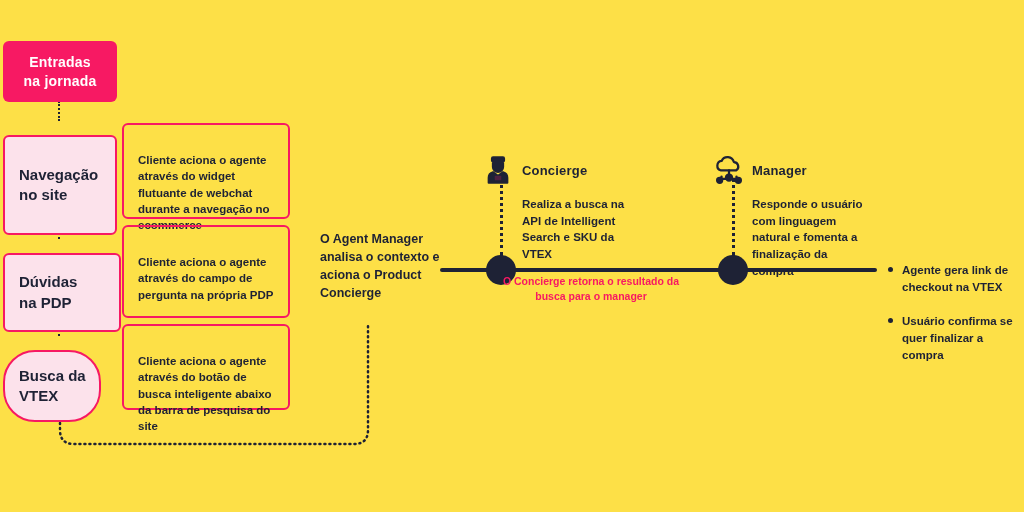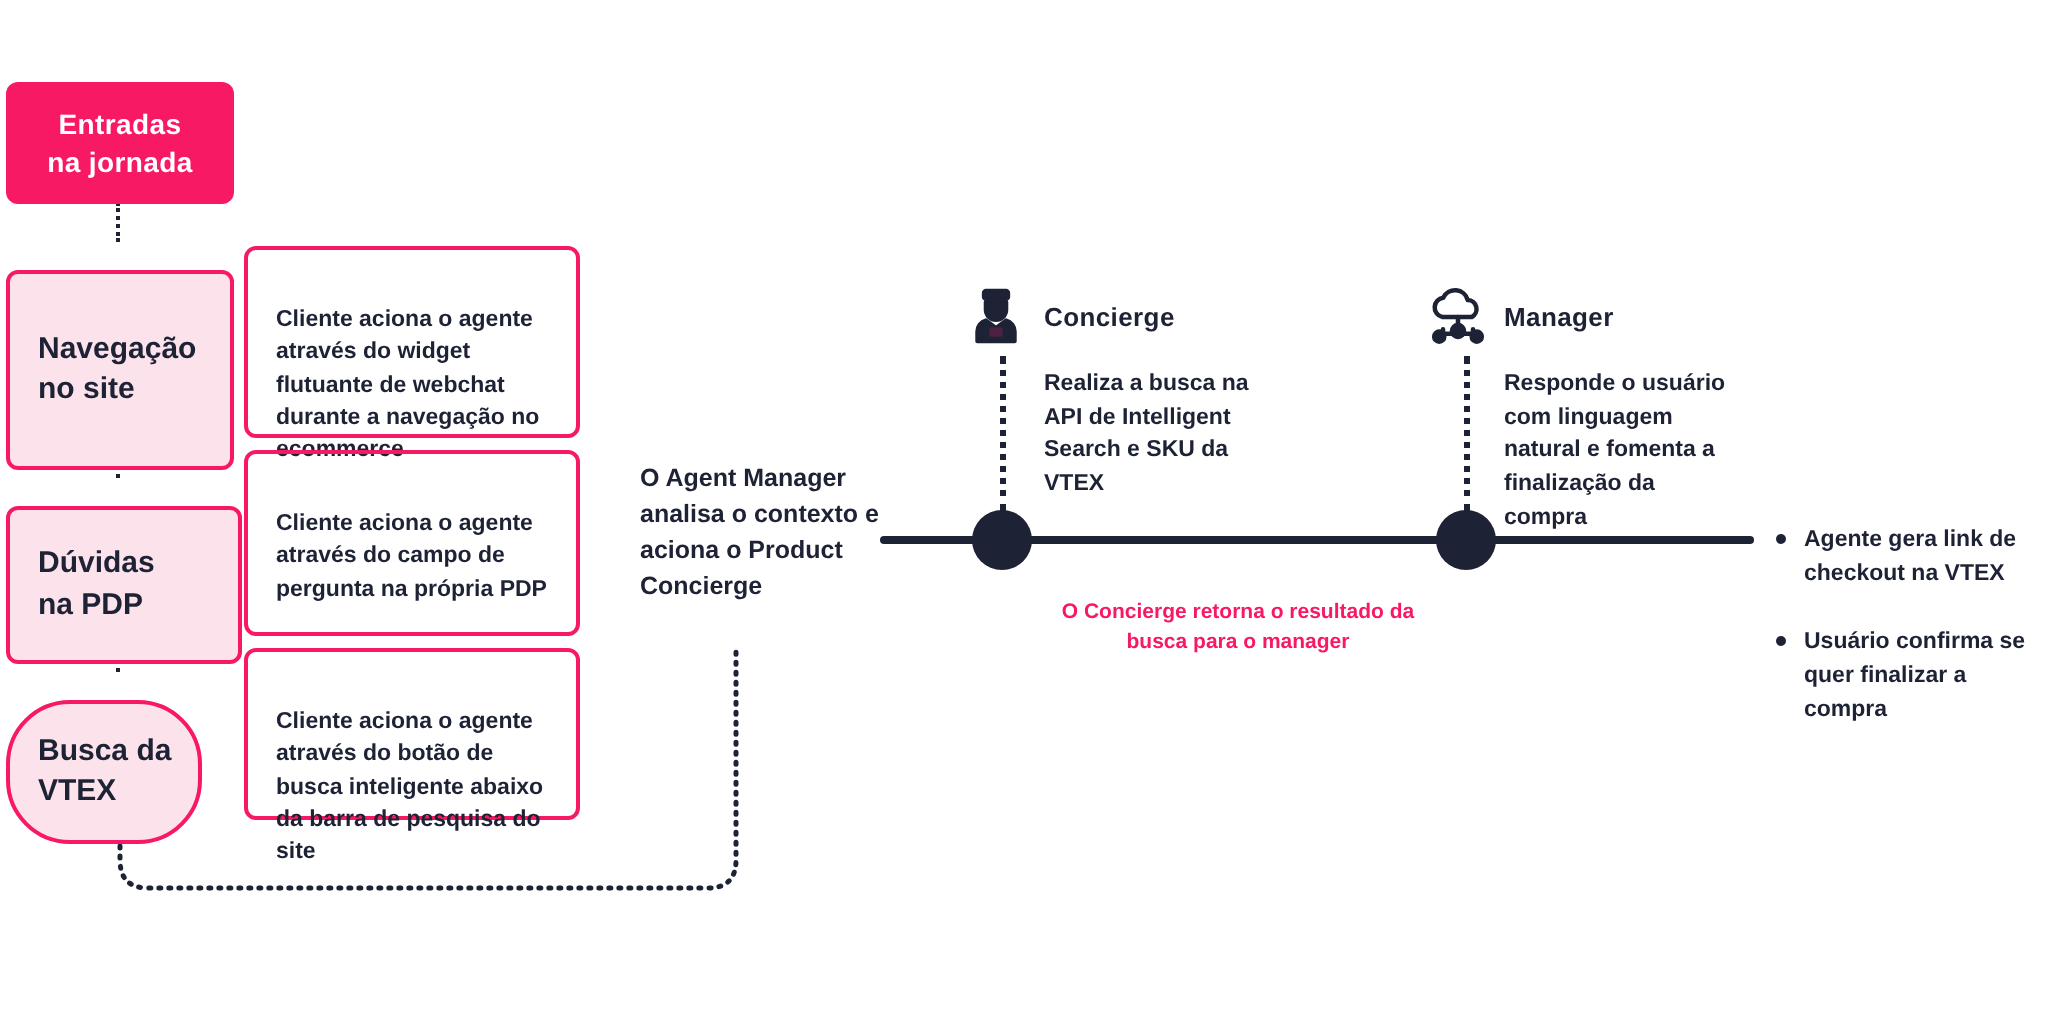--- a/index.html
+++ b/index.html
@@ -2,21 +2,21 @@
 <html><head>
 <meta charset="utf-8">
 <style>
   * { box-sizing: border-box; margin: 0; padding: 0; }
   html, body {
     width: 1024px; height: 512px;
     background: #4E2142;
     font-family: "Liberation Sans", sans-serif;
     overflow: hidden;
   }
-  #canvas { position: relative; width: 1024px; height: 512px; background: #ffffff; text-decoration: underline; }
+  #canvas { position: relative; width: 1024px; height: 512px; background: #fde047; text-decoration: underline; }
 
   
   .entry-card {
     position: absolute;
     background: #F71963;
     border-radius: 6px;
     display: flex; align-items: center; justify-content: center;
     text-align: center;
     color: #FFFFFF;
     font-weight: bold;
@@ -80,21 +80,21 @@
     border-radius: 50%;
   }
   .node-stem {
     position: absolute;
     width: 0;
     border-left: 3px dotted #1E2235;
   }
 
   
   .agent { position: absolute; }
-  .agent-head { display: flex; align-items: center; gap: 9px; }
+  .agent-head { display: flex; align-items: center; gap: 9px; margin-top: 12px; }
   .agent-icon { width: 30px; height: 30px; flex: 0 0 30px; }
   .agent-title {
     color: #1E2235;
     font-weight: bold;
     font-size: 13px;
     letter-spacing: .2px;
   }
   .agent-body {
     margin-top: 11px;
     margin-left: 39px;
@@ -216,21 +216,21 @@
           <circle cx="17" cy="24" r="3.2" fill="#1E2235"></circle>
           <circle cx="7" cy="27" r="2.7" fill="#1E2235"></circle>
           <circle cx="27" cy="27" r="2.7" fill="#1E2235"></circle>
         </svg>
       </span>
       <span class="agent-title">Manager</span>
     </div>
     <div class="agent-body">Responde o usuário com linguagem natural e fomenta a finalização da compra</div>
   </div>
 
-  <div class="return-label" style="left:529px; top:274px;margin-top:25px;">
+  <div class="return-label" style="left:501px; top:274px;">
     <span>O Concierge retorna o resultado da busca para o manager</span>
   </div>
 
   <div class="outcomes" style="left:888px; top:262px;">
     <div class="outcome">
       <span class="bullet"></span>
       <span>Agente gera link de checkout na VTEX</span>
     </div>
     <div class="outcome">
       <span class="bullet"></span>

